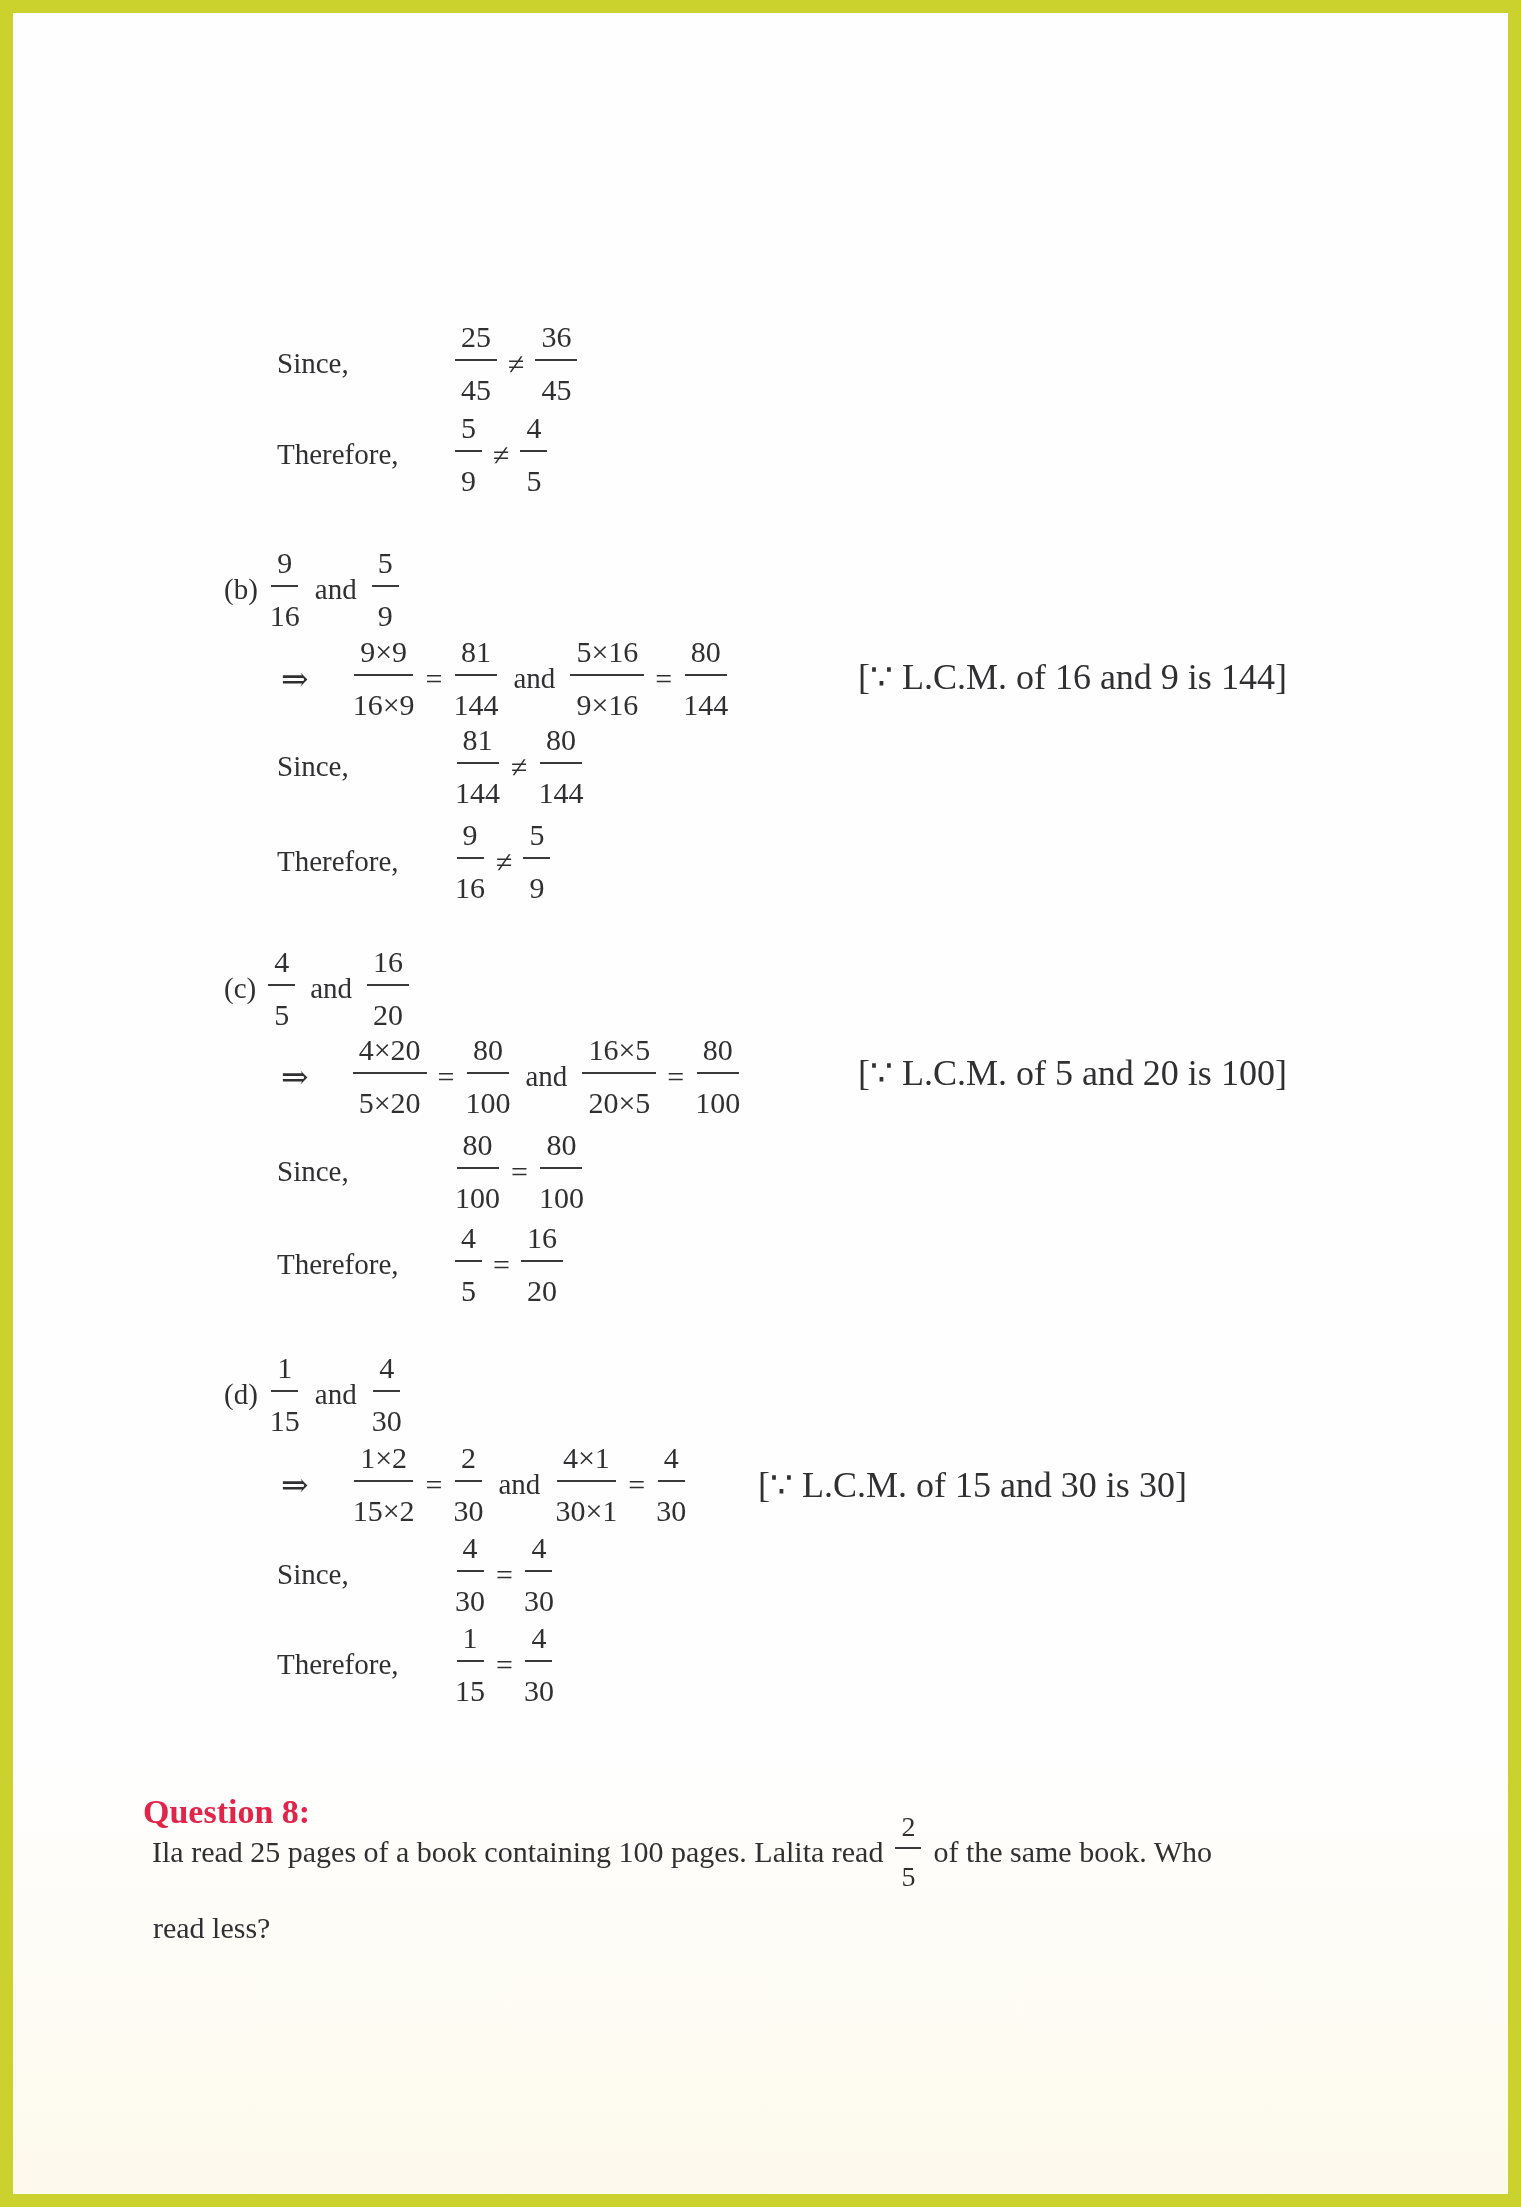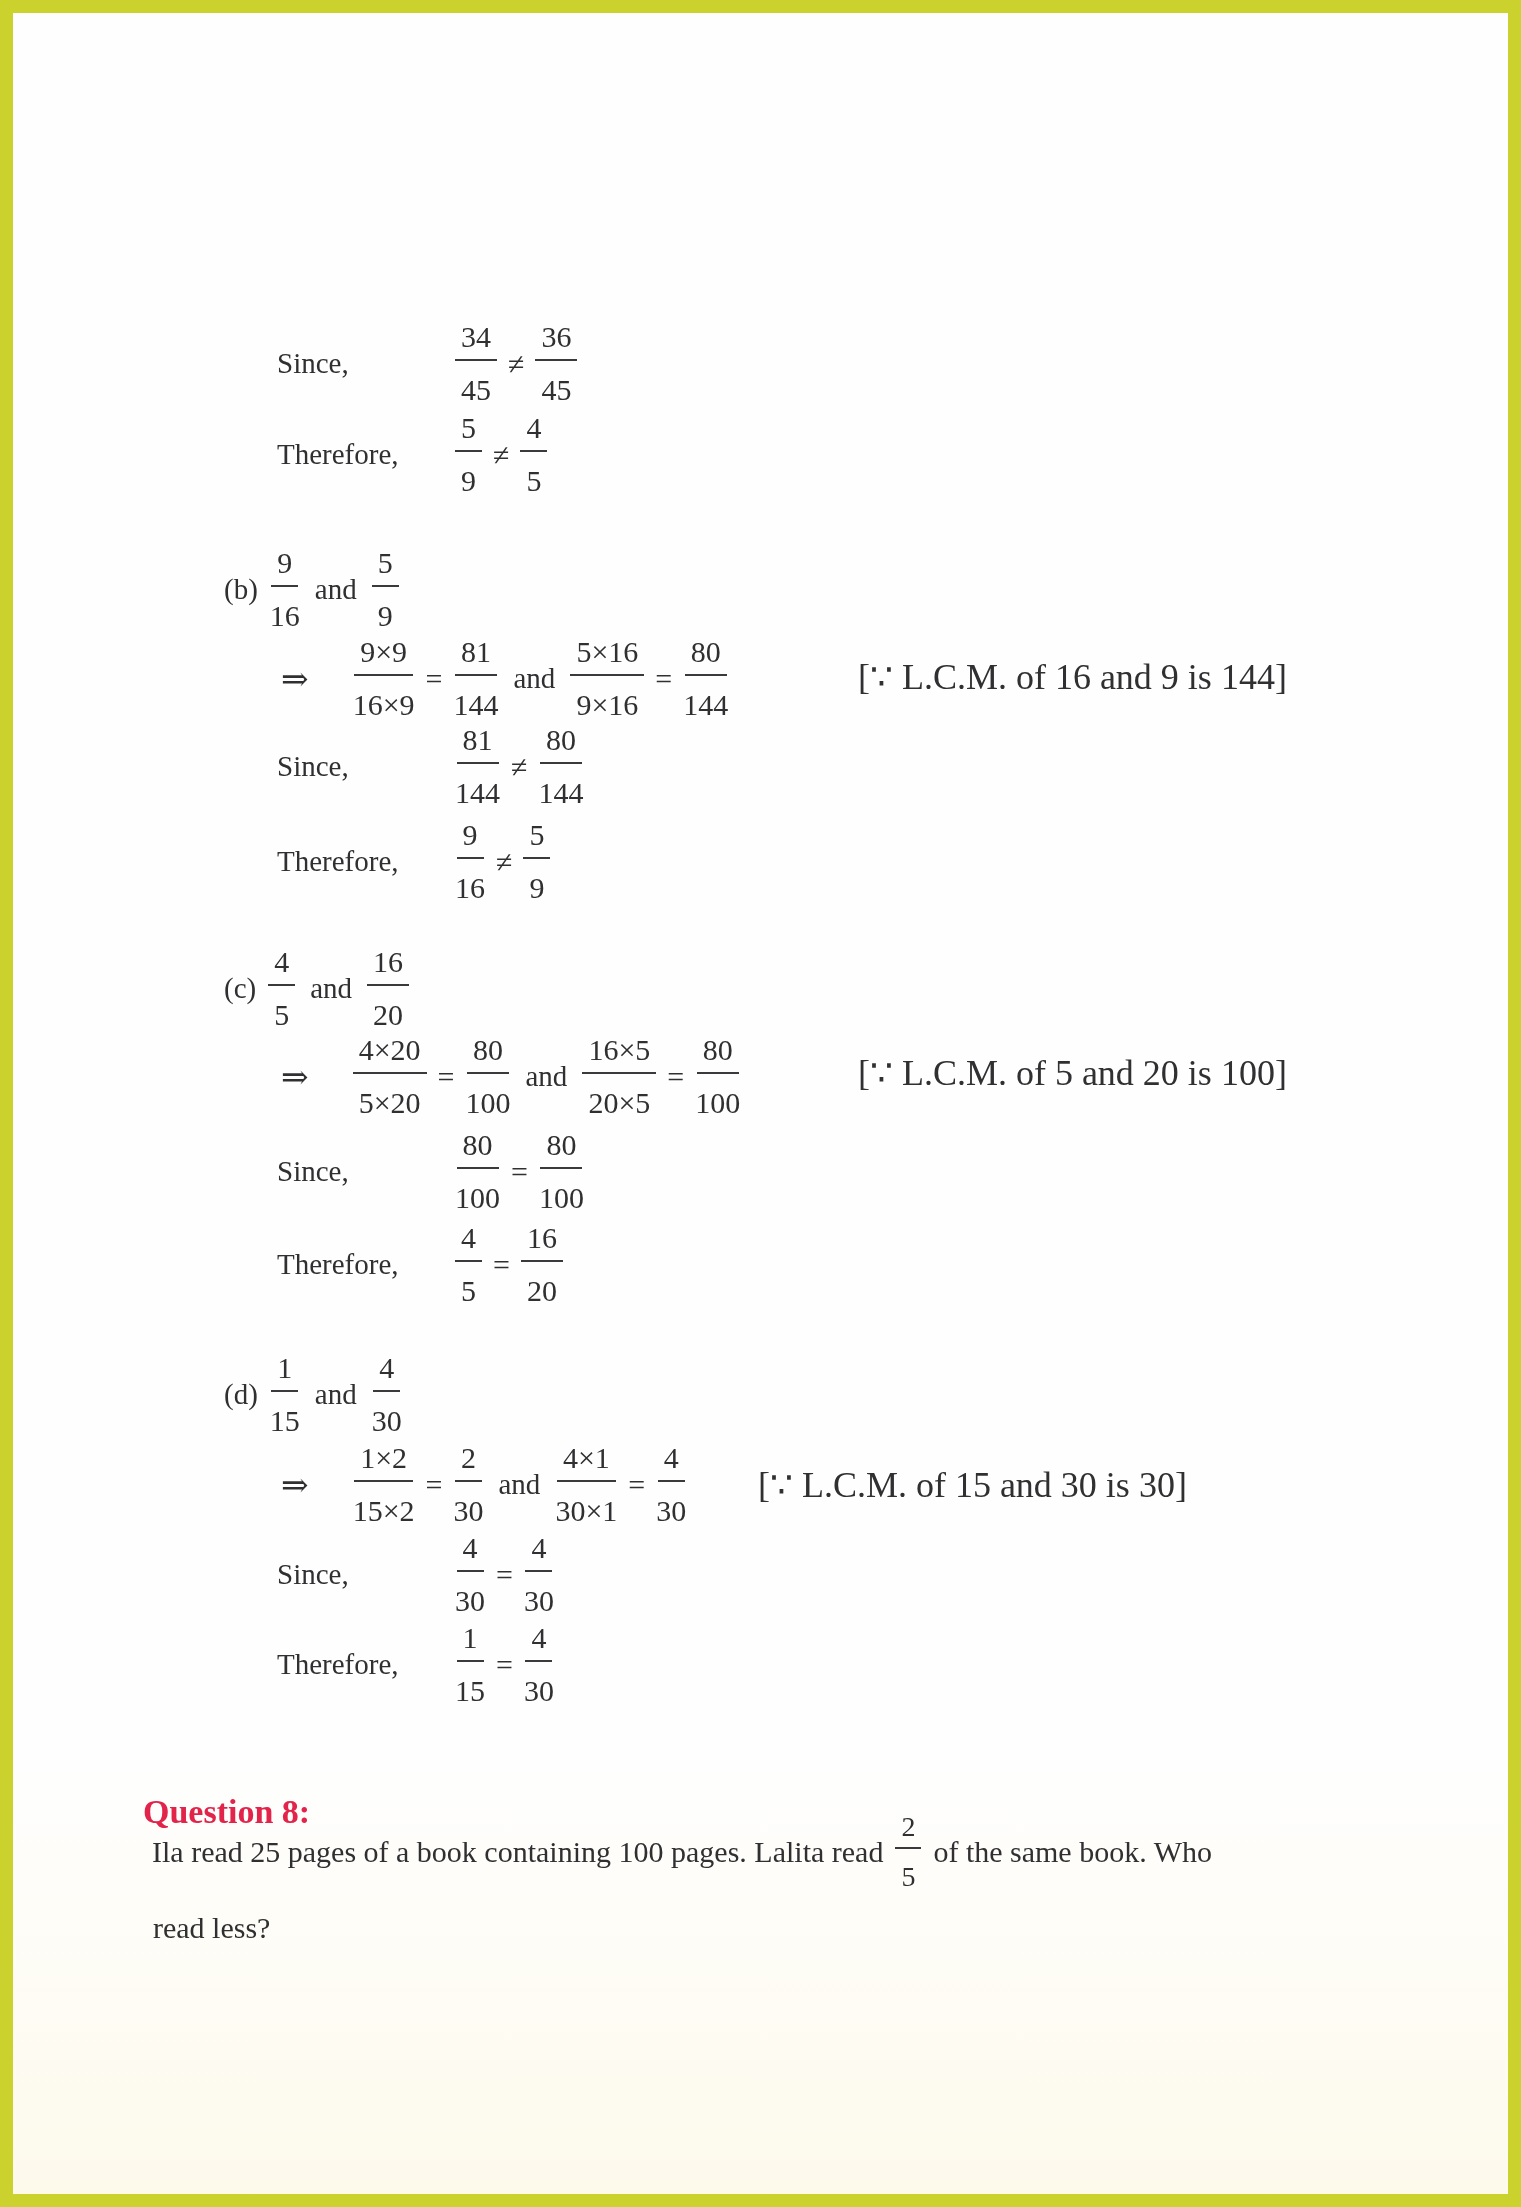--- a/index.html
+++ b/index.html
@@ -67,21 +67,21 @@
   }
 </style>
 </head>
 <body>
 
 <div class="page">
 
   <div class="stmt" style="left:264px;top:307px">
     <span class="lbl">Since,</span>
     <span class="frac">
-      <span class="num">34</span>
+      <span class="num">25</span>
       <span class="den">45</span>
     </span>
     <span class="op">≠</span>
     <span class="frac">
       <span class="num">36</span>
       <span class="den">45</span>
     </span>
   </div>
 
   <div class="stmt" style="left:264px;top:398px">

